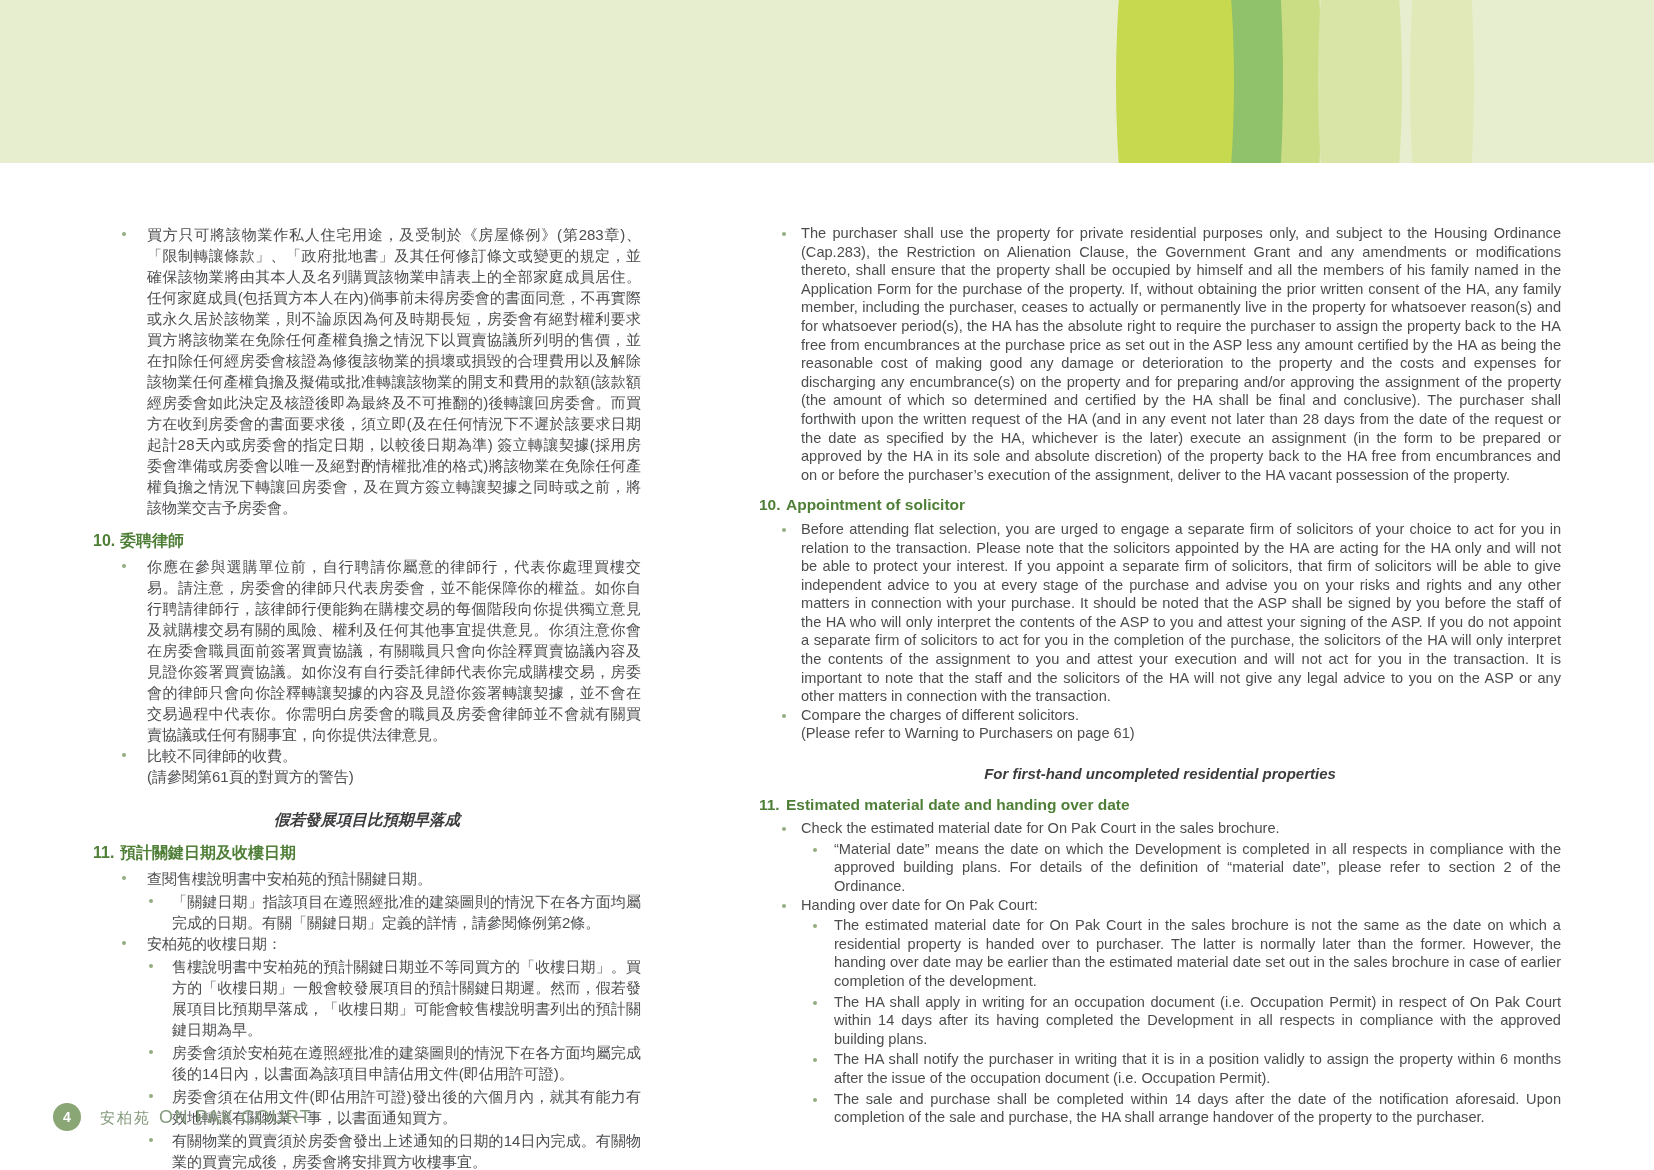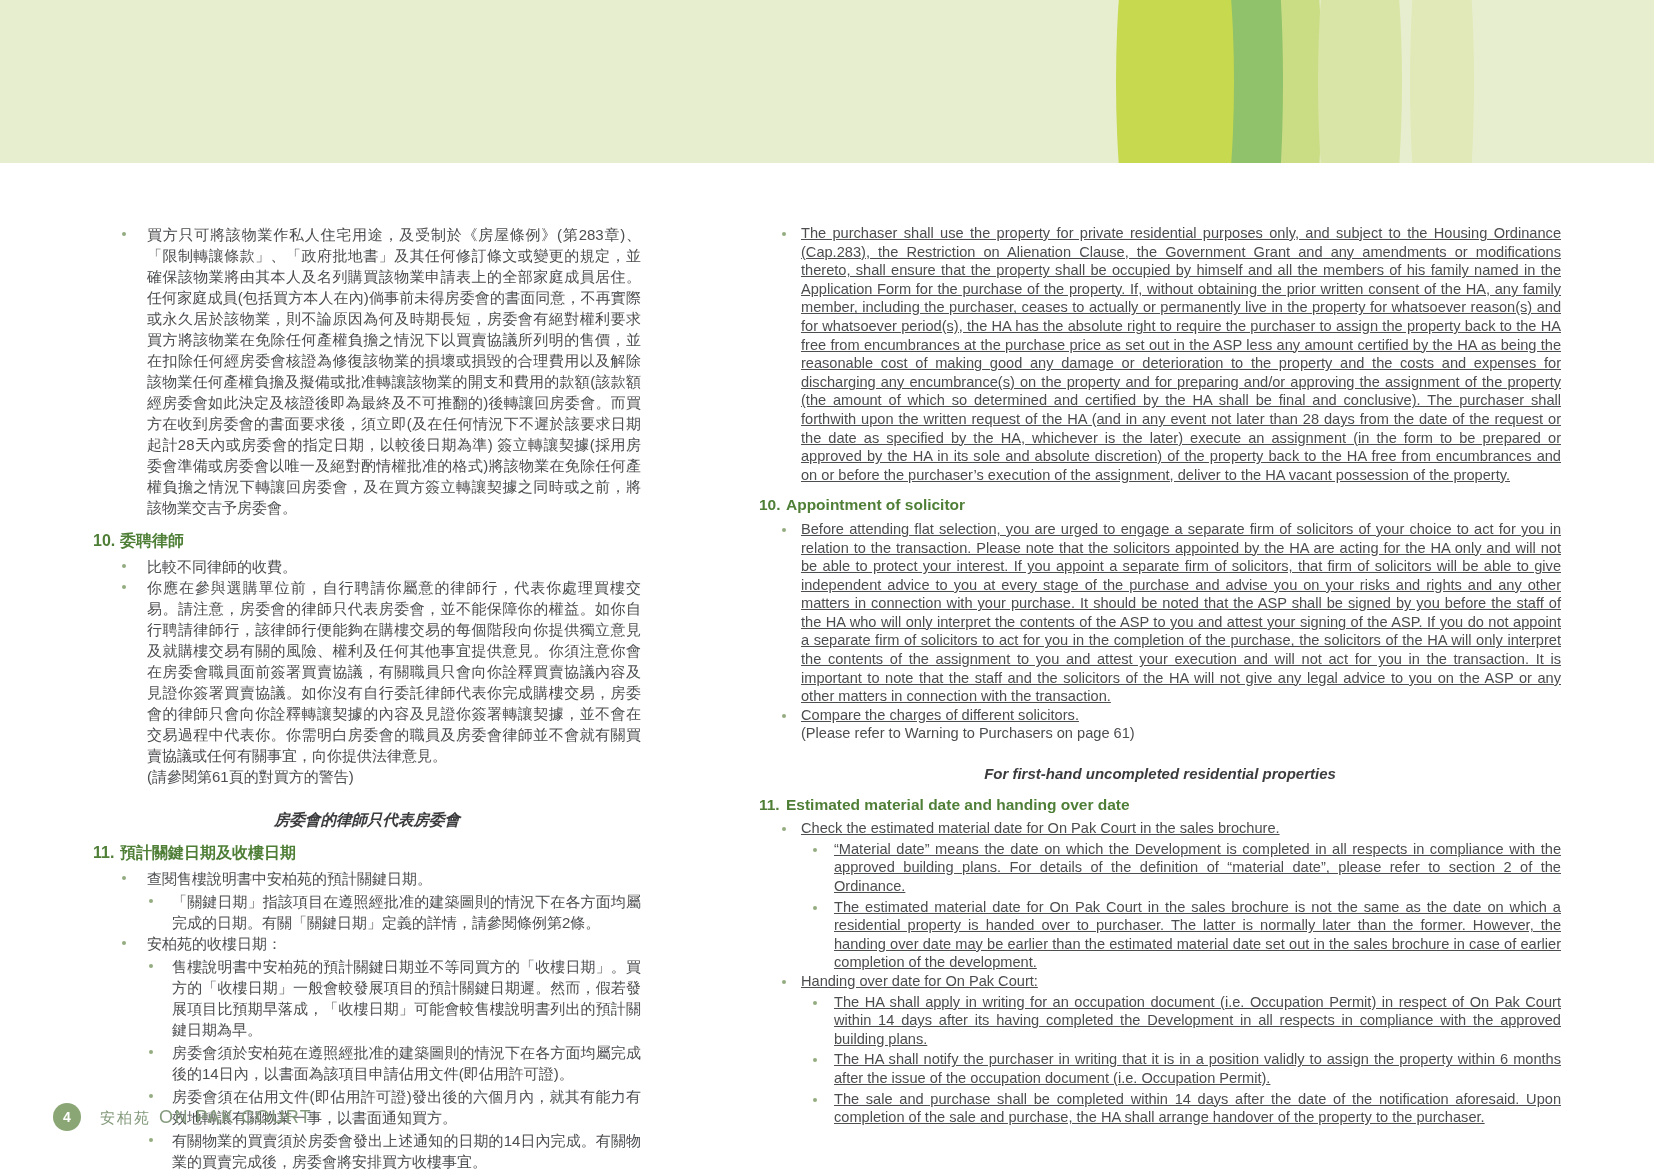--- a/index.html
+++ b/index.html
@@ -35,21 +35,21 @@
   
   .columns{
     position:absolute;top:188px;left:93px;width:1468px;
     display:flex;gap:118px;margin-top:36px;
   }
   .col{text-align:justify;}
   .col-left{width:563px;font-size:15px;line-height:21px;}
   .col-right{width:824px;font-size:14.6px;line-height:18.6px;}
   .bullet{position:relative;margin:0;}
   .col-left .bullet{padding-left:54px;}
-  .col-right .bullet{padding-left:42px;text-decoration:underline;}
+  .col-right .bullet{padding-left:42px;}
   .bullet::before{
     content:"";position:absolute;top:8px;width:4px;height:4px;border-radius:50%;
     background:var(--bullet-dot,#93ac80);
   }
   .col-left .bullet::before{left:29px;}
   .col-right .bullet::before{left:23px;}
   .bullet.sub{margin-top:2px;}
   .col-left .bullet.sub{padding-left:79px;}
   .col-left .bullet.sub::before{left:56px;}
   .col-right .bullet.sub{padding-left:75px;}
@@ -98,25 +98,25 @@
 
   <div class="columns">
 
     <div class="col col-left">
       <p class="bullet">買方只可將該物業作私人住宅用途，及受制於《房屋條例》(第283章)、「限制轉讓條款」、「政府批地書」及其任何修訂條文或變更的規定，並確保該物業將由其本人及名列購買該物業申請表上的全部家庭成員居住。任何家庭成員(包括買方本人在內)倘事前未得房委會的書面同意，不再實際或永久居於該物業，則不論原因為何及時期長短，房委會有絕對權利要求買方將該物業在免除任何產權負擔之情況下以買賣協議所列明的售價，並在扣除任何經房委會核證為修復該物業的損壞或損毀的合理費用以及解除該物業任何產權負擔及擬備或批准轉讓該物業的開支和費用的款額(該款額經房委會如此決定及核證後即為最終及不可推翻的)後轉讓回房委會。而買方在收到房委會的書面要求後，須立即(及在任何情況下不遲於該要求日期起計28天內或房委會的指定日期，以較後日期為準) 簽立轉讓契據(採用房委會準備或房委會以唯一及絕對酌情權批准的格式)將該物業在免除任何產權負擔之情況下轉讓回房委會，及在買方簽立轉讓契據之同時或之前，將該物業交吉予房委會。</p>
 
       <div class="sec-heading">
         <span class="num">10.</span>
         <span>委聘律師</span>
       </div>
+      <p class="bullet">你應在參與選購單位前，自行聘請你屬意的律師行，代表你處理買樓交易。請注意，房委會的律師只代表房委會，並不能保障你的權益。如你自行聘請律師行，該律師行便能夠在購樓交易的每個階段向你提供獨立意見及就購樓交易有關的風險、權利及任何其他事宜提供意見。你須注意你會在房委會職員面前簽署買賣協議，有關職員只會向你詮釋買賣協議內容及見證你簽署買賣協議。如你沒有自行委託律師代表你完成購樓交易，房委會的律師只會向你詮釋轉讓契據的內容及見證你簽署轉讓契據，並不會在交易過程中代表你。你需明白房委會的職員及房委會律師並不會就有關買賣協議或任何有關事宜，向你提供法律意見。</p>
       <p class="bullet">比較不同律師的收費。</p>
-      <p class="bullet">你應在參與選購單位前，自行聘請你屬意的律師行，代表你處理買樓交易。請注意，房委會的律師只代表房委會，並不能保障你的權益。如你自行聘請律師行，該律師行便能夠在購樓交易的每個階段向你提供獨立意見及就購樓交易有關的風險、權利及任何其他事宜提供意見。你須注意你會在房委會職員面前簽署買賣協議，有關職員只會向你詮釋買賣協議內容及見證你簽署買賣協議。如你沒有自行委託律師代表你完成購樓交易，房委會的律師只會向你詮釋轉讓契據的內容及見證你簽署轉讓契據，並不會在交易過程中代表你。你需明白房委會的職員及房委會律師並不會就有關買賣協議或任何有關事宜，向你提供法律意見。</p>
       <p class="note-line">(請參閱第61頁的對買方的警告)</p>
 
-      <div class="italic-heading">房委會的律師只代表房委會</div>
+      <div class="italic-heading">假若發展項目比預期早落成</div>
 
       <div class="sec-heading">
         <span class="num">11.</span>
         <span>預計關鍵日期及收樓日期</span>
       </div>
       <p class="bullet">查閱售樓說明書中安柏苑的預計關鍵日期。</p>
       <p class="bullet sub">「關鍵日期」指該項目在遵照經批准的建築圖則的情況下在各方面均屬完成的日期。有關「關鍵日期」定義的詳情，請參閱條例第2條。</p>
       <p class="bullet">安柏苑的收樓日期：</p>
       <p class="bullet sub">售樓說明書中安柏苑的預計關鍵日期並不等同買方的「收樓日期」。買方的「收樓日期」一般會較發展項目的預計關鍵日期遲。然而，假若發展項目比預期早落成，「收樓日期」可能會較售樓說明書列出的預計關鍵日期為早。</p>
       <p class="bullet sub">房委會須於安柏苑在遵照經批准的建築圖則的情況下在各方面均屬完成後的14日內，以書面為該項目申請佔用文件(即佔用許可證)。</p>
@@ -136,22 +136,22 @@
       <p class="note-line">(Please refer to Warning to Purchasers on page 61)</p>
 
       <div class="italic-heading">For first-hand uncompleted residential properties</div>
 
       <div class="sec-heading">
         <span class="num">11.</span>
         <span>Estimated material date and handing over date</span>
       </div>
       <p class="bullet">Check the estimated material date for On Pak Court in the sales brochure.</p>
       <p class="bullet sub">“Material date” means the date on which the Development is completed in all respects in compliance with the approved building plans. For details of the definition of “material date”, please refer to section 2 of the Ordinance.</p>
+      <p class="bullet">Handing over date for On Pak Court:</p>
       <p class="bullet sub">The estimated material date for On Pak Court in the sales brochure is not the same as the date on which a residential property is handed over to purchaser. The latter is normally later than the former. However, the handing over date may be earlier than the estimated material date set out in the sales brochure in case of earlier completion of the development.</p>
-      <p class="bullet">Handing over date for On Pak Court:</p>
       <p class="bullet sub">The HA shall apply in writing for an occupation document (i.e. Occupation Permit) in respect of On Pak Court within 14 days after its having completed the Development in all respects in compliance with the approved building plans.</p>
       <p class="bullet sub">The HA shall notify the purchaser in writing that it is in a position validly to assign the property within 6 months after the issue of the occupation document (i.e. Occupation Permit).</p>
       <p class="bullet sub">The sale and purchase shall be completed within 14 days after the date of the notification aforesaid. Upon completion of the sale and purchase, the HA shall arrange handover of the property to the purchaser.</p>
     </div>
   </div>
 
   <div class="footer">
     <div class="page-circle">4</div>
     <div class="footer-project">
       <span class="footer-zh">安柏苑</span>

